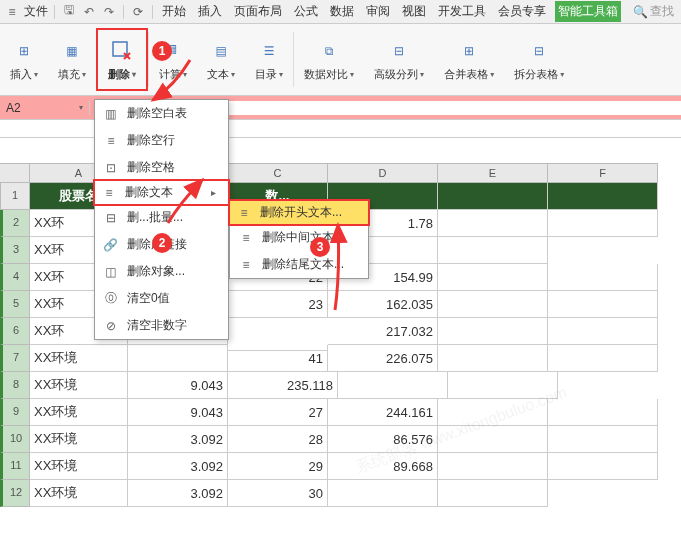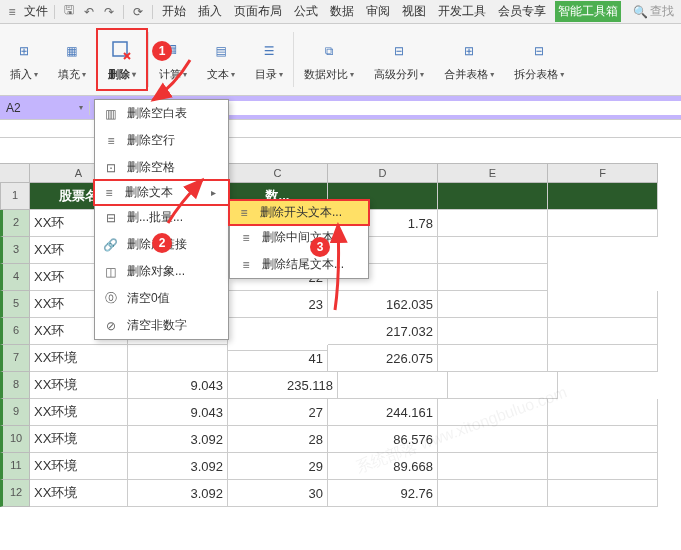--- a/index.html
+++ b/index.html
@@ -21,21 +21,21 @@
     .ribbon-label { font-size: 11px; color: #333; display: flex; align-items: center; gap: 2px; }
     .chev { font-size: 8px; color: #666; }
     
     .badge { position: absolute; width: 20px; height: 20px; border-radius: 50%; background: #e33; color: #fff; font-weight: bold; font-size: 12px; display: flex; align-items: center; justify-content: center; z-index: 100; }
     .b1 { top: 41px; left: 152px; }
     .b2 { top: 233px; left: 152px; }
     .b3 { top: 237px; left: 310px; }
     
     .arrow { position: absolute; z-index: 90; }
     
-    .formula-bar { display: flex; height: 24px; border-bottom: 1px solid #ccc; background: #c4b5fd; align-items: center; }
+    .formula-bar { display: flex; height: 24px; border-bottom: 1px solid #ccc; background: #fca5a5; align-items: center; }
     .namebox { width: 90px; border-right: 1px solid #ccc; padding: 0 6px; display: flex; align-items: center; justify-content: space-between; }
     .fx-label { padding: 0 8px; font-style: italic; color: #666; }
     .fx-input { flex: 1; border: none; outline: none; padding: 0 4px; font-size: 12px; }
     
     .dropdown { position: absolute; background: #fff; border: 1px solid #999; box-shadow: 2px 2px 6px rgba(0,0,0,.2); z-index: 50; }
     .dropdown-item { display: flex; align-items: center; padding: 5px 14px 5px 8px; gap: 8px; cursor: pointer; font-size: 12px; white-space: nowrap; }
     .dropdown-item.highlight { border: 2px solid #e33; margin: -2px; position: relative; z-index: 1; padding: 3px 12px 3px 6px; }
     .dropdown-item.yellow { background: #ffe066; border: 2px solid #e33; margin: -2px; padding: 3px 12px 3px 6px; }
     .dd-icon { width: 16px; height: 16px; display: flex; align-items: center; justify-content: center; color: #666; flex-shrink: 0; }
     .sub-arrow { margin-left: auto; font-size: 10px; color: #666; }
@@ -298,20 +298,21 @@
           <div class="cell" style="width: 98px;">XX环</div>
           <div class="cell r" style="width: 100px;"></div>
           <div class="cell r" style="width: 100px;"></div>
           <div class="cell r" style="width: 110px;"></div>
           <div class="cell r" style="width: 110px;"></div>
         </div>
         <div class="row">
           <div class="cell" style="width: 98px;">XX环</div>
           <div class="cell r" style="width: 100px;"></div>
           <div class="cell r" style="width: 100px;">22</div>
+          <div class="cell r" style="width: 110px;">154.99</div>
           <div class="cell r" style="width: 110px;"></div>
           <div class="cell r" style="width: 110px;"></div>
         </div>
         <div class="row">
           <div class="cell" style="width: 98px;">XX环</div>
           <div class="cell r" style="width: 100px;"></div>
           <div class="cell r" style="width: 100px;">23</div>
           <div class="cell r" style="width: 110px;">162.035</div>
           <div class="cell r" style="width: 110px;"></div>
           <div class="cell r" style="width: 110px;"></div>
@@ -360,21 +361,20 @@
           <div class="cell r" style="width: 100px;">3.092</div>
           <div class="cell r" style="width: 100px;">29</div>
           <div class="cell r" style="width: 110px;">89.668</div>
           <div class="cell r" style="width: 110px;"></div>
           <div class="cell r" style="width: 110px;"></div>
         </div>
         <div class="row">
           <div class="cell" style="width: 98px;">XX环境</div>
           <div class="cell r" style="width: 100px;">3.092</div>
           <div class="cell r" style="width: 100px;">30</div>
-          <div class="cell r" style="width: 110px;">92.76</div>
           <div class="cell r" style="width: 110px;"></div>
           <div class="cell r" style="width: 110px;"></div>
         </div>
       </div>
   </div>
 </div>
 
 <div class="watermark" style="top:250px;left:150px">系统部落 www.xitongbuluo.com</div>
 <div class="watermark" style="top:420px;left:350px">系统部落 www.xitongbuluo.com</div>
 

